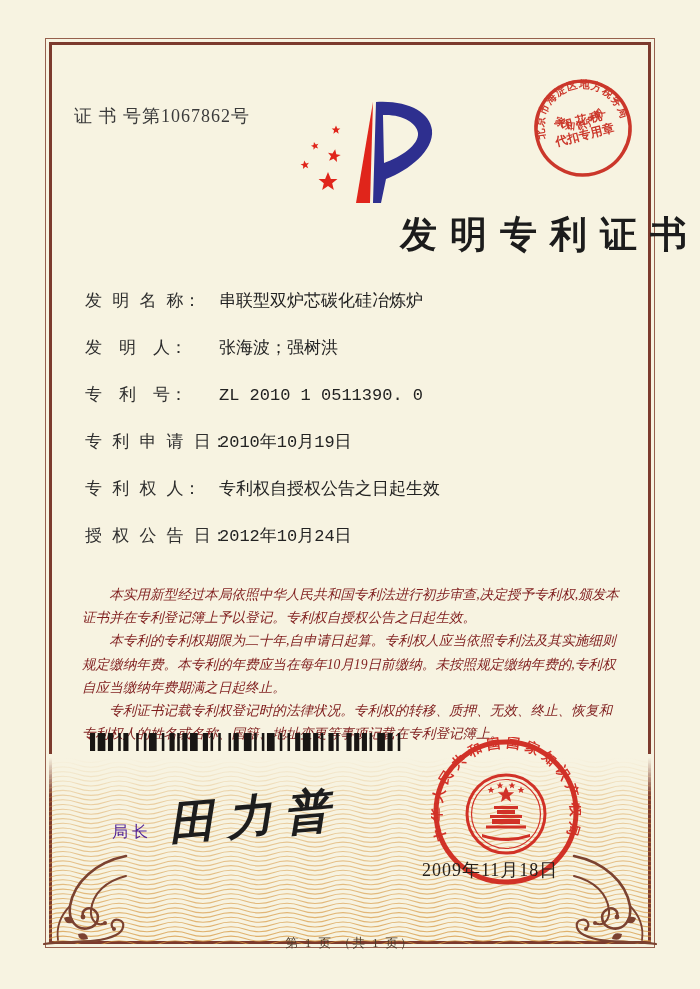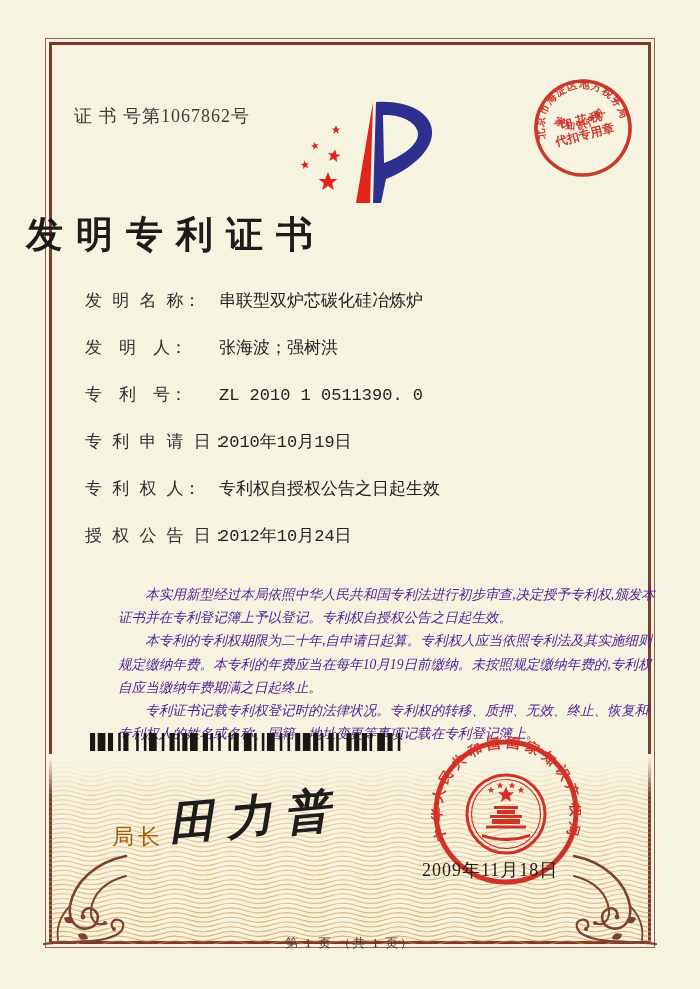--- a/index.html
+++ b/index.html
@@ -16,41 +16,40 @@
     border:1px solid #96604d;
   }
   .frame-inner{
     position:absolute;left:3px;top:3px;right:3px;bottom:3px;
     border:3px solid #7c3a2d;
   }
   .cert-no{
     left:74px;top:96px;font-size:18px;color:#3b3b3b;letter-spacing:1px;margin-top:8px;
   }
   .page-title{
-    left:0;right:0;top:210px;text-align:left;
+    left:0;right:0;top:210px;text-align:right;
     font-size:37px;font-weight:bold;color:#1c1c1c;
     letter-spacing:13px;padding-left:26px;
   }
   .fields{left:85px;top:278px;width:540px;font-family:Liberation Mono, monospace;}
   .field-row{position:relative;height:47px;line-height:47px;font-size:17px;color:#2e2e2e;white-space:nowrap;}
   .field-row .value{position:absolute;left:110px;top:0;color:#222;margin-left:24px;}
   .body-text{
     left:82px;top:583px;width:542px;
-    font-size:13.6px;line-height:23.2px;color:#4c1d95;
+    font-size:13.6px;line-height:23.2px;color:#7f1d1d;
     font-style:italic;
-    margin-left:36px;
   }
   .body-text p{margin:0;text-indent:2em;}
   .barcode{left:90px;top:733px;width:318px;height:18px;}
   .waves{left:49px;top:756px;width:602px;height:188px;}
   .waves-fade{
     left:49px;top:754px;width:602px;height:42px;
     background:linear-gradient(#f7f3e1 8%,rgba(247,243,225,0));
   }
-  .director{left:112px;top:822px;font-size:22px;color:#a16207;letter-spacing:4px;}
+  .director{left:112px;top:822px;font-size:16px;color:#4c1d95;letter-spacing:4px;}
   .signature{
     left:168px;top:786px;font-size:46px;color:#1d1d1d;
     font-style:italic;font-weight:bold;letter-spacing:12px;
     transform:rotate(-5deg);
   }
   .seal{left:431px;top:737px;width:150px;height:150px;}
   .seal-date{left:422px;top:858px;font-size:18px;color:#26211c;letter-spacing:1px;}
   .page-footer{
     left:0;right:0;top:898px;text-align:center;
     font-size:12.5px;color:#4c3a2a;letter-spacing:2px;margin-top:37px;

